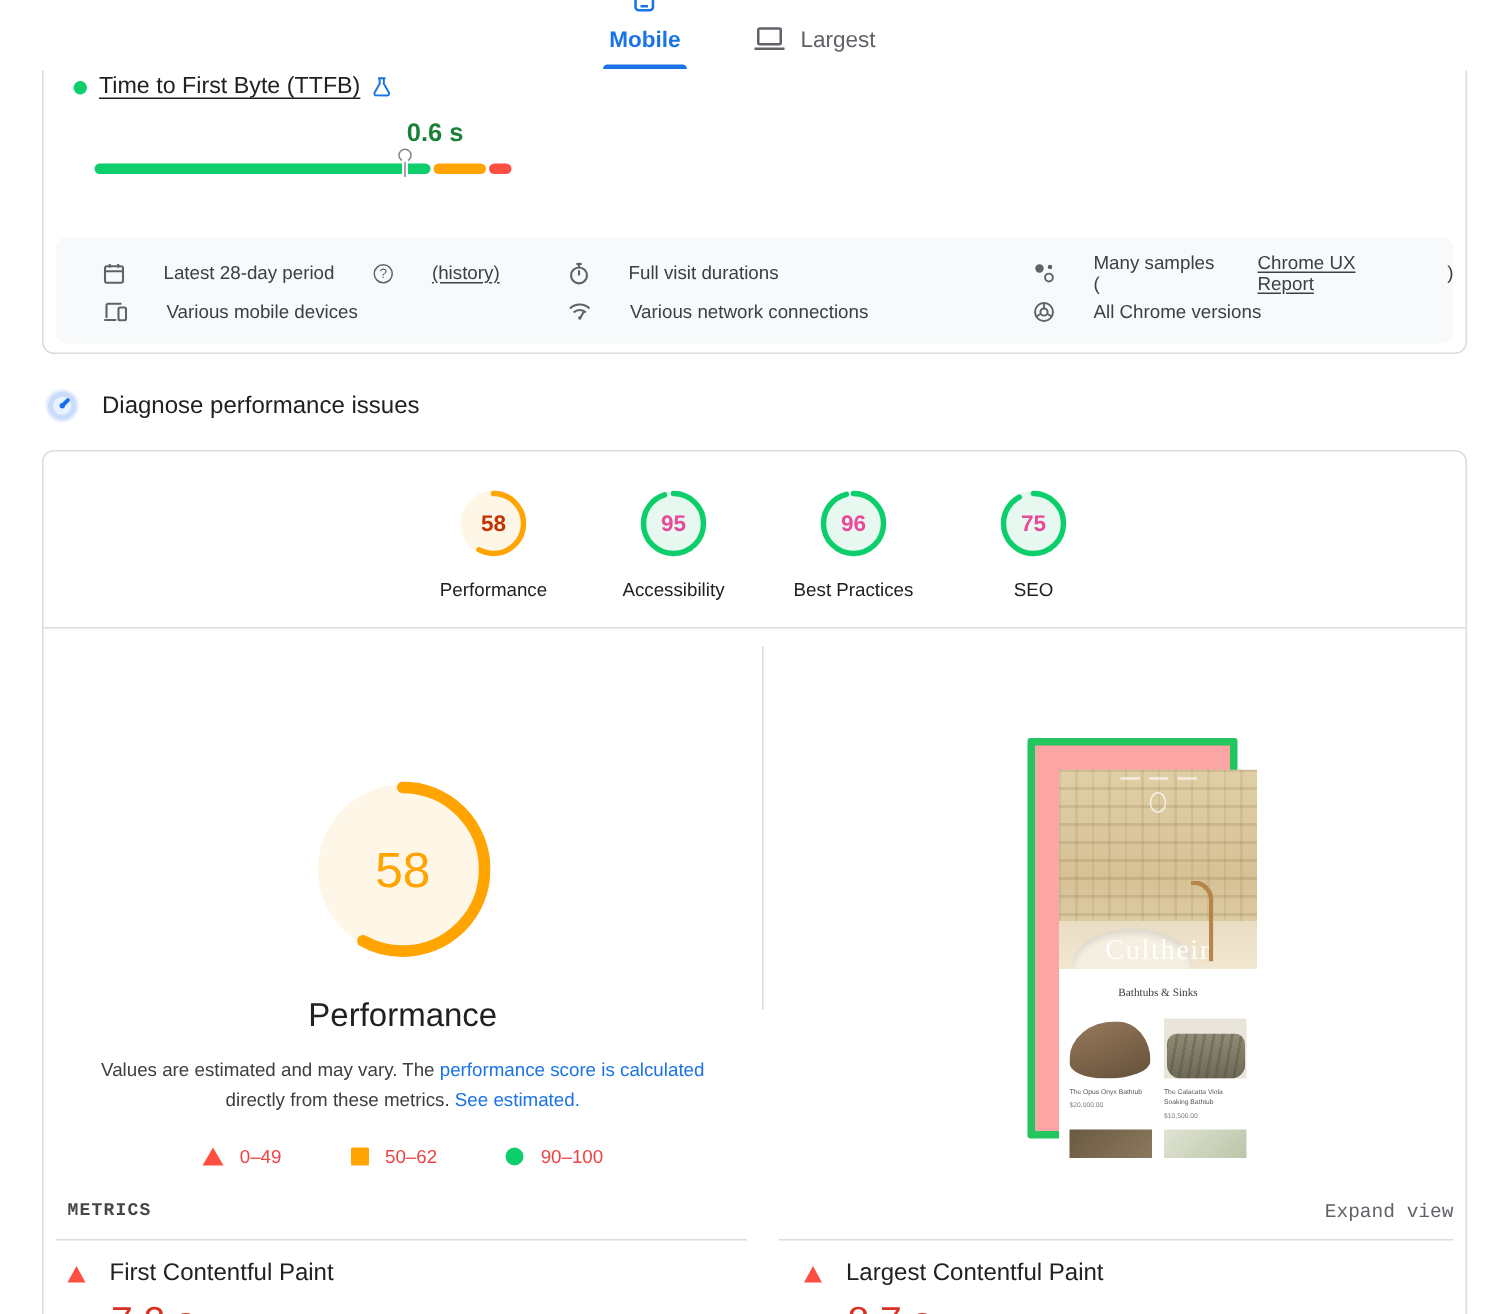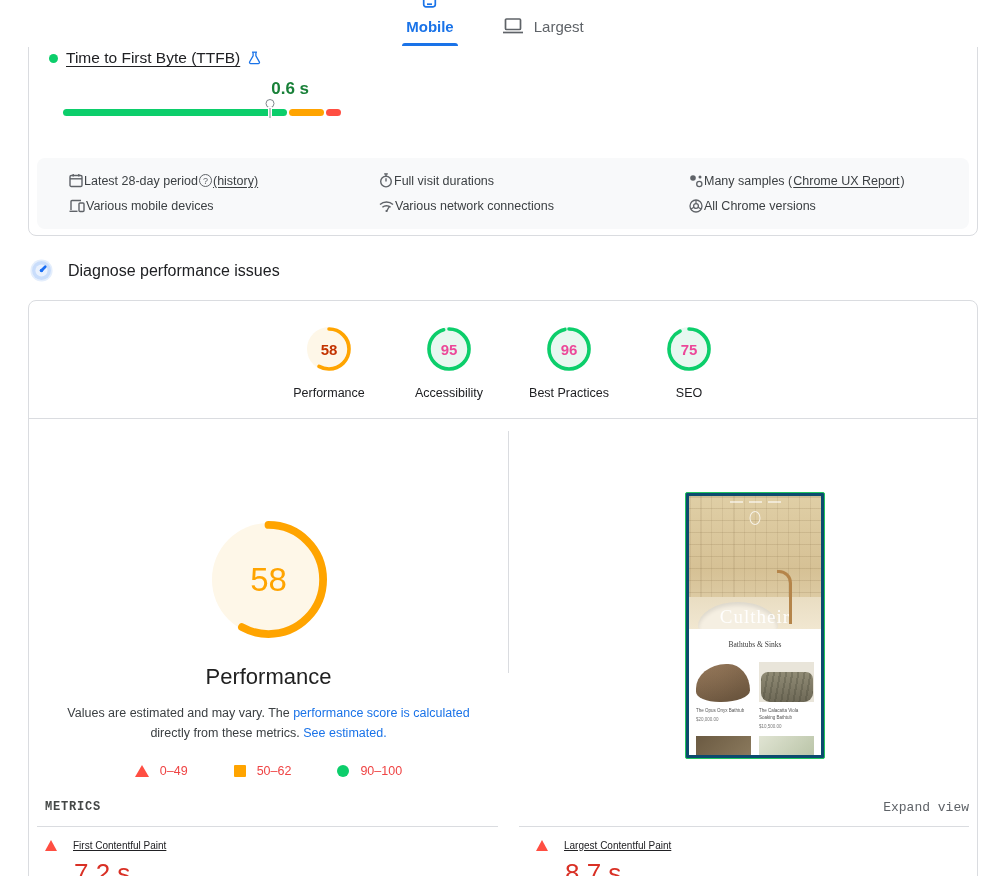--- a/index.html
+++ b/index.html
@@ -64,21 +64,21 @@
   }
 
   
   .fi-box {
     position:absolute; left:8px; right:8px; top:183px; height:71px;
     background:#f8f9fa; border-radius:8px;
     display:grid; grid-template-columns:310px 310px auto; grid-template-rows:1fr 1fr;
     grid-auto-flow:column; align-items:center; padding:10px 0 10px 32px;
     font-size:12.5px; color:#3c4043;
   }
-  .fi-item { display:flex; align-items:center; gap:1px; }
+  .fi-item { display:flex; align-items:center; gap:26px; }
   .fi-item svg { flex:none; }
   .fi-link { color:#3c4043; text-decoration:underline; text-underline-offset:2px; cursor:pointer; }
   .help {
     width:13px; height:13px; border:1px solid #5f6368; border-radius:50%;
     display:inline-flex; align-items:center; justify-content:center;
     font-size:9px; color:#5f6368; cursor:pointer; flex:none;
   }
   .help::after { content:"?"; }
 
   
@@ -124,21 +124,21 @@
   .disclaimer a { color:#1a73e8; text-decoration:none; cursor:pointer; }
   .legend { display:flex; justify-content:center; gap:46px; margin-top:21px; font-size:12.5px; color:#ef4444; }
   .legend-item { display:flex; align-items:center; gap:11px; }
   .tri { width:0; height:0; border-left:7px solid transparent; border-right:7px solid transparent; border-bottom:12px solid #ff4e42; }
   .sq { width:12px; height:12px; background:#ffa400; border-radius:1px; }
   .circ { width:12px; height:12px; border-radius:50%; background:#0cce6b; }
 
   
   .thumb {
     position:absolute; top:73px; left:177px; width:140px; height:267px;
-    border:1px solid #22c55e; border-radius:2px; background:#0c4a6e; padding:3px; cursor:pointer;
+    border:5px solid #22c55e; border-radius:2px; background:#fca5a5; padding:16px; cursor:pointer;
   }
   .t-inner { width:132px; height:259px; overflow:hidden; position:relative; }
   .t-photo {
     position:relative; height:133px; overflow:hidden;
     background:
       repeating-linear-gradient(90deg, rgba(110,85,50,.10) 0 1.5px, transparent 1.5px 11px),
       repeating-linear-gradient(180deg, rgba(120,95,55,.16) 0 1.5px, transparent 1.5px 12px),
       linear-gradient(180deg,#e0cfa6 0%, #d6c195 55%, #e4d5b2 100%);
   }
   .t-floor { position:absolute; bottom:0; width:100%; height:32px; background:linear-gradient(180deg,#e9ddc2,#f1e7d1); }
@@ -191,21 +191,21 @@
   .lab-col.l { width:479px; padding-left:16px; }
   .lab-col.r { flex:1; padding-left:29px; padding-right:8px; }
   .lab-head { height:18px; display:flex; align-items:center;font-family:Liberation Mono, monospace; }
   .metrics-title { font-size:12px; font-weight:bold; letter-spacing:.8px; color:#444746; }
   .expand { margin-left:auto; font-size:13px; color:#5f6368; cursor:pointer; }
   .lab-hr { height:1px; background:#dadce0; margin-top:10px; }
   .lab-col.l .lab-hr { margin-left:-8px; width:461px; }
   .lab-col.r .lab-hr { margin-left:-17px; width:450px; }
   .lab-item { margin-top:13px; display:flex; align-items:center; gap:16px; }
   .tri-sm { width:0; height:0; border-left:6.5px solid transparent; border-right:6.5px solid transparent; border-bottom:11px solid #ff4e42; flex:none; }
-  .lab-label { font-size:10px; color:#212124;text-decoration:underline; }
+  .lab-label { font-size:16px; color:#212124; }
   .lab-value { margin-top:7px; margin-left:29px; font-size:26px; color:#d93025; }
 </style>
 </head>
 <body>
 
 <div class="tabbar">
   <div class="tab active">
     <span>
       <svg width="17" height="20" viewBox="0 0 14 20" fill="none" stroke="#1a73e8" stroke-width="1.7">
         <rect x="1.2" y="1.2" width="11.6" height="17.6" rx="2.2"></rect>

